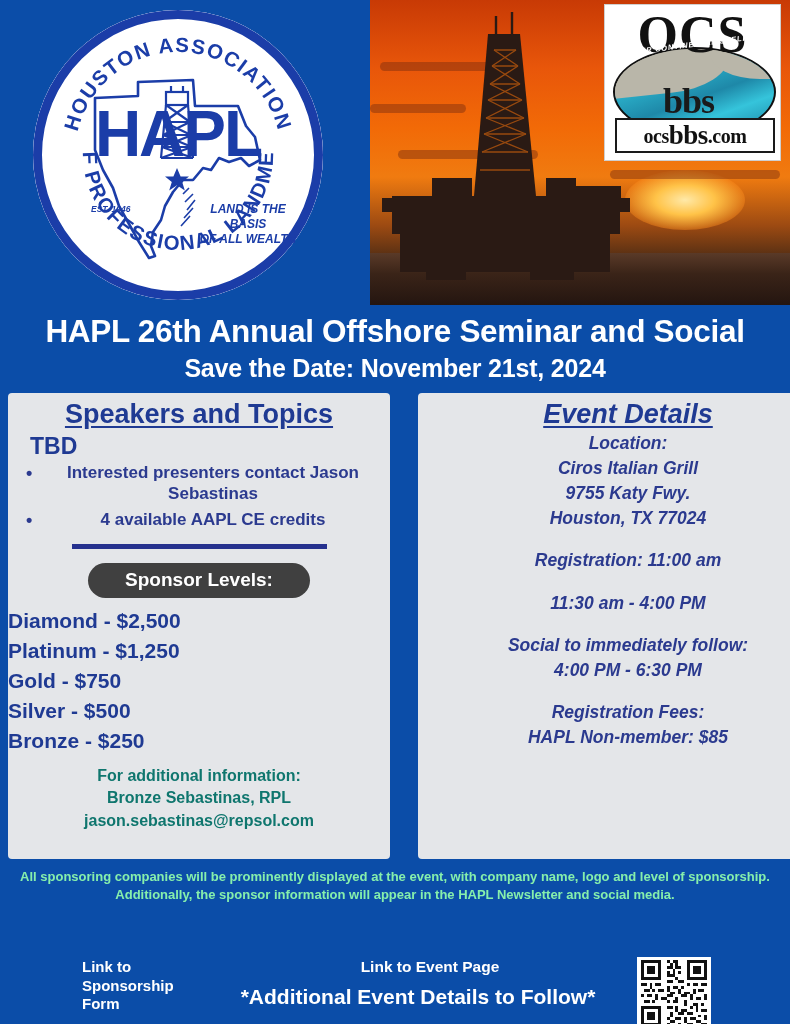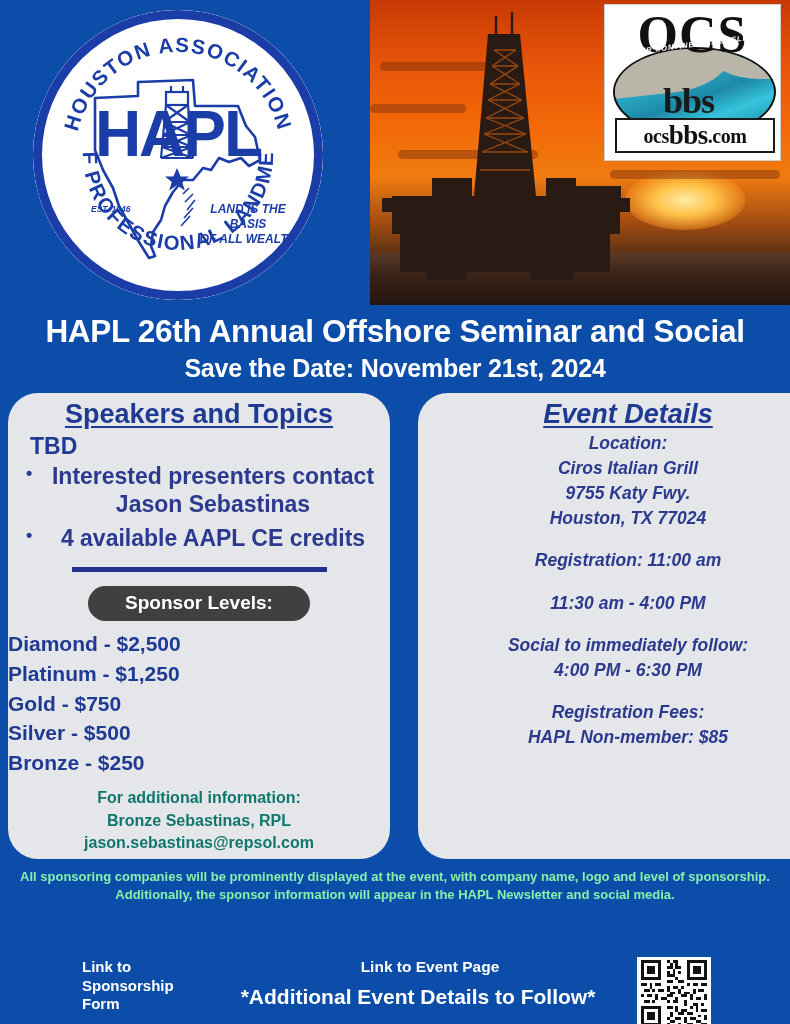--- a/index.html
+++ b/index.html
@@ -232,21 +232,21 @@
     font-weight: bold;
     line-height: 1.2;
     margin-top: 4px;
     letter-spacing: -0.2px;
   }
 
   
   .panel {
     position: absolute;
     background: #E4E6E9;
-    border-radius: 30px;
+    border-radius: 4px;
     top: 393px;
     height: 466px;
   }
   .panel-left  { left: 8px;  width: 382px; }
   .panel-right { left: 418px; width: 420px; font-style: italic; }
 
   .panel-heading {
     text-align: center;
     font-size: 27px;
     font-weight: bold;
@@ -265,21 +265,21 @@
   }
 
   ul.bullets {
     margin: 2px 0 0 0;
     padding: 0 14px 0 36px;
     list-style: none;
   }
   ul.bullets li {
     position: relative;
     text-align: center;
-    font-size: 23px;
+    font-size: 17px;
     font-weight: bold;
     color: #2B3A8F;
     line-height: 1.25;
     margin-bottom: 5px;
     padding-left: 6px;
   }
   ul.bullets li::before {
     content: "\2022";
     position: absolute;
     left: -18px;

